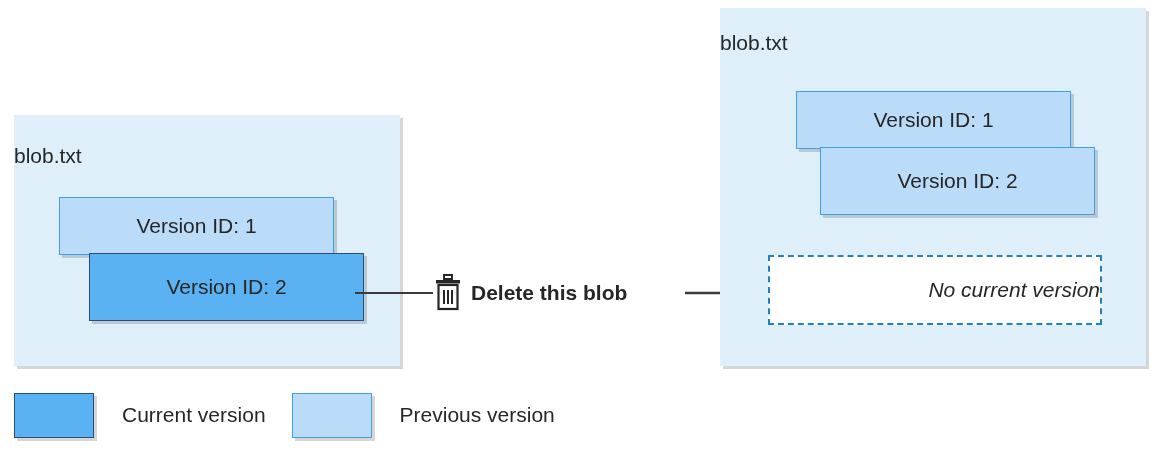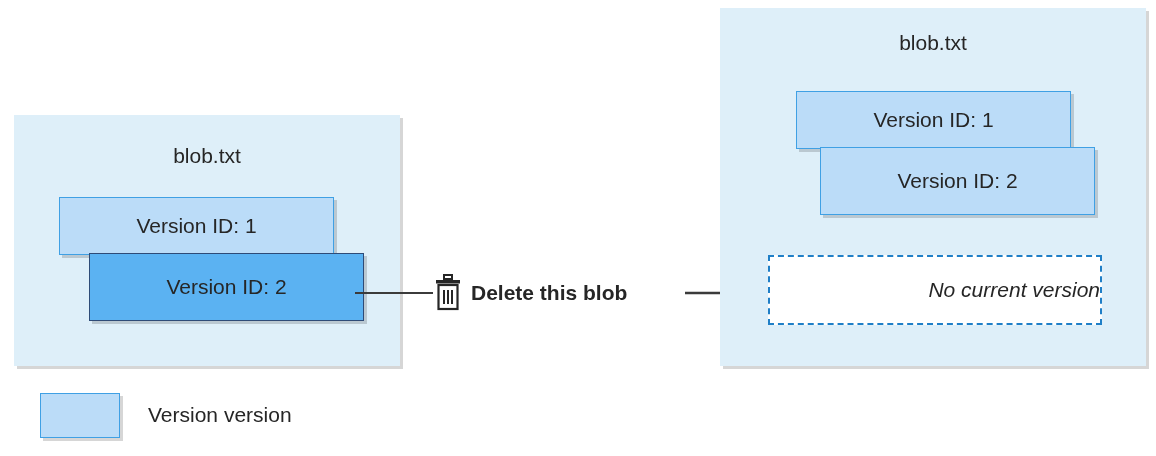--- a/index.html
+++ b/index.html
@@ -27,21 +27,20 @@
     background: #DEEFF9;
     box-shadow: 3px 3px 0 0 rgba(0,0,0,0.16);
   }
   #panel-left  { left: 14px;  top: 115px; width: 386px; height: 251px; }
   #panel-right { left: 720px; top: 8px;   width: 426px; height: 358px; }
 
   .panel-title {
     position: absolute;
     left: 0;
     width: 100%;
-    text-align: center;
     font-size: 21px;
     line-height: 26px;
     color: #262626;
     white-space: nowrap;
   }
   #panel-left  .panel-title { top: 28px; }
   #panel-right .panel-title { top: 22px; }
 
   
   .version-card {
@@ -222,20 +221,24 @@
     <div id="right-v2" class="version-card previous">
       <span>Version ID: 2</span>
     </div>
 
     <div id="no-current">
       <span>No current version</span>
     </div>
   </div>
 
   <div id="legend">
+    <div class="legend-entry">
+      <span class="legend-swatch current"></span>
+      <span class="legend-label">Current version</span>
+    </div>
     <div id="legend-gap"></div>
     <div class="legend-entry">
       <span class="legend-swatch previous"></span>
-      <span class="legend-label">Version version</span>
+      <span class="legend-label">Previous version</span>
     </div>
   </div>
 
 </div>
 
 </body></html>

